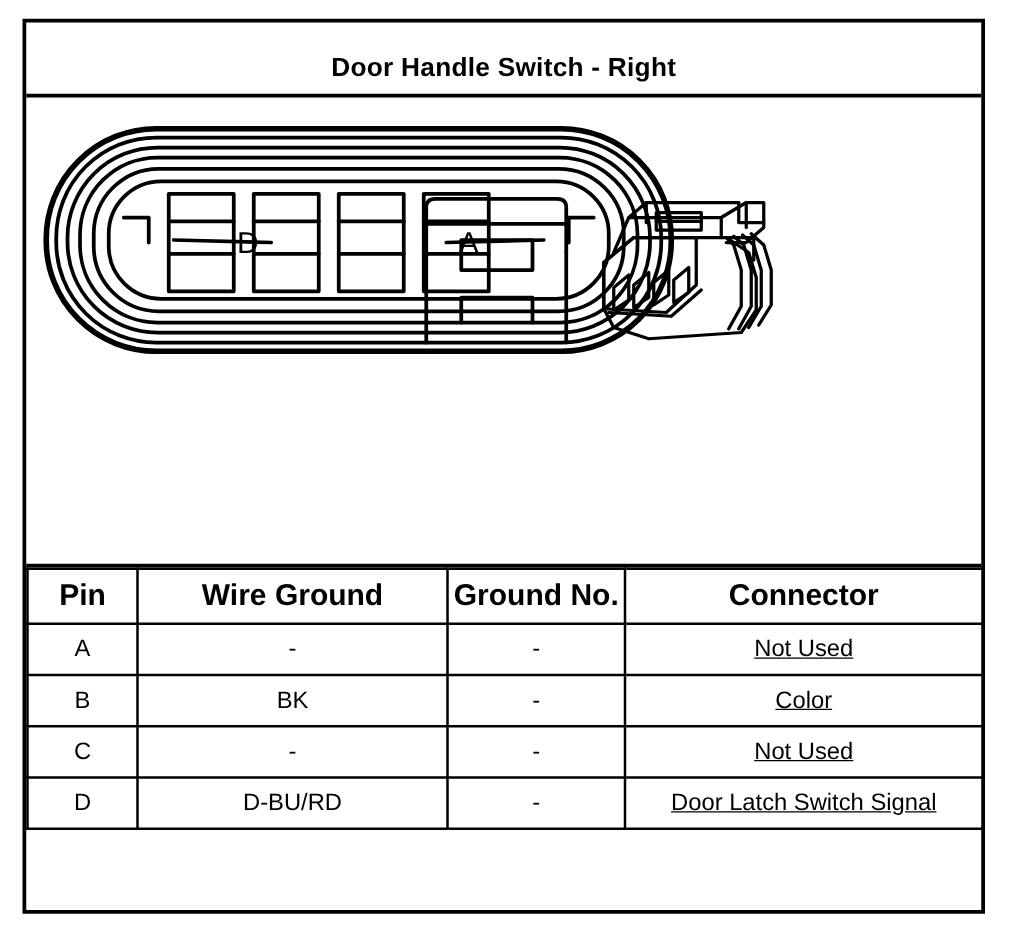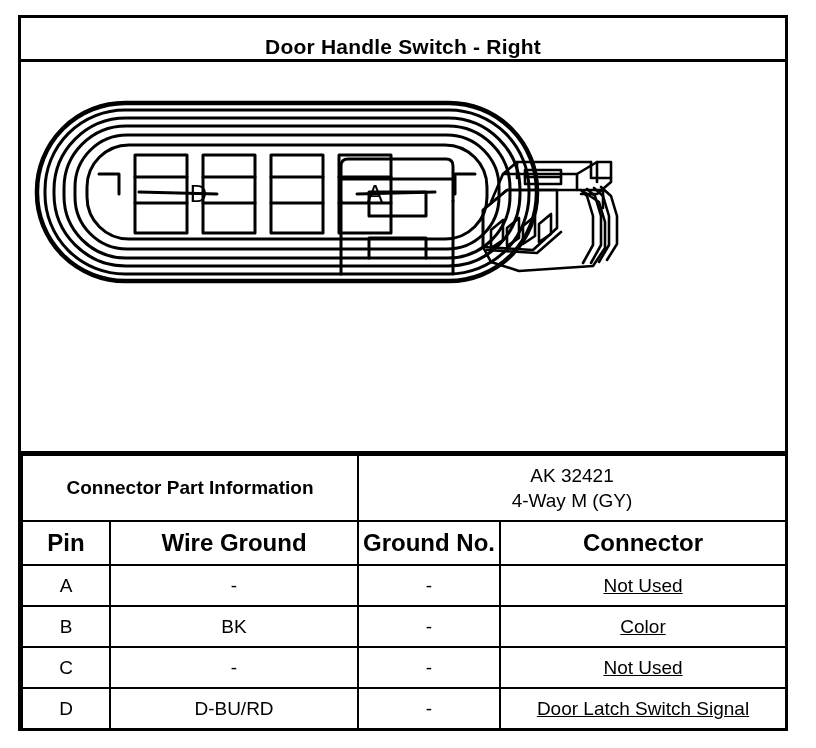--- a/index.html
+++ b/index.html
@@ -32,27 +32,27 @@
     height: 716px;
     border: 3px solid #000000;
     box-sizing: border-box;
     background: #ffffff;
   }
 
   
   .title-bar {
     position: absolute;
     left: 0;
-    top: 0;
+    top: 16px;
     width: 764px;
     height: 44px;
     border-bottom: 3px solid #000000;
     box-sizing: border-box;
     display: flex;
-    align-items: flex-end;
+    align-items: center;
     justify-content: center;
   }
   .title-text {
     font-size: 21px;
     font-weight: bold;
     letter-spacing: 0.2px;
     white-space: nowrap;
   }
 
   
@@ -258,27 +258,20 @@
 
     <table class="conn-table">
       <colgroup>
         <col class="col-pin">
         <col class="col-wire">
         <col class="col-circuit">
         <col class="col-function">
       </colgroup>
       <tbody>
 
-        <tr>
-          <td class="cpi-label" colspan="2">Connector Part Information</td>
-          <td class="cpi-value" colspan="2">
-            <span class="ln">AK 32421</span>
-            <span class="ln">4-Way M (GY)</span>
-          </td>
-        </tr>
 
         <tr class="hdr">
           <td>Pin</td>
           <td>Wire Ground</td>
           <td>Ground No.</td>
           <td>Connector</td>
         </tr>
 
         <tr class="data-row">
           <td>A</td>

